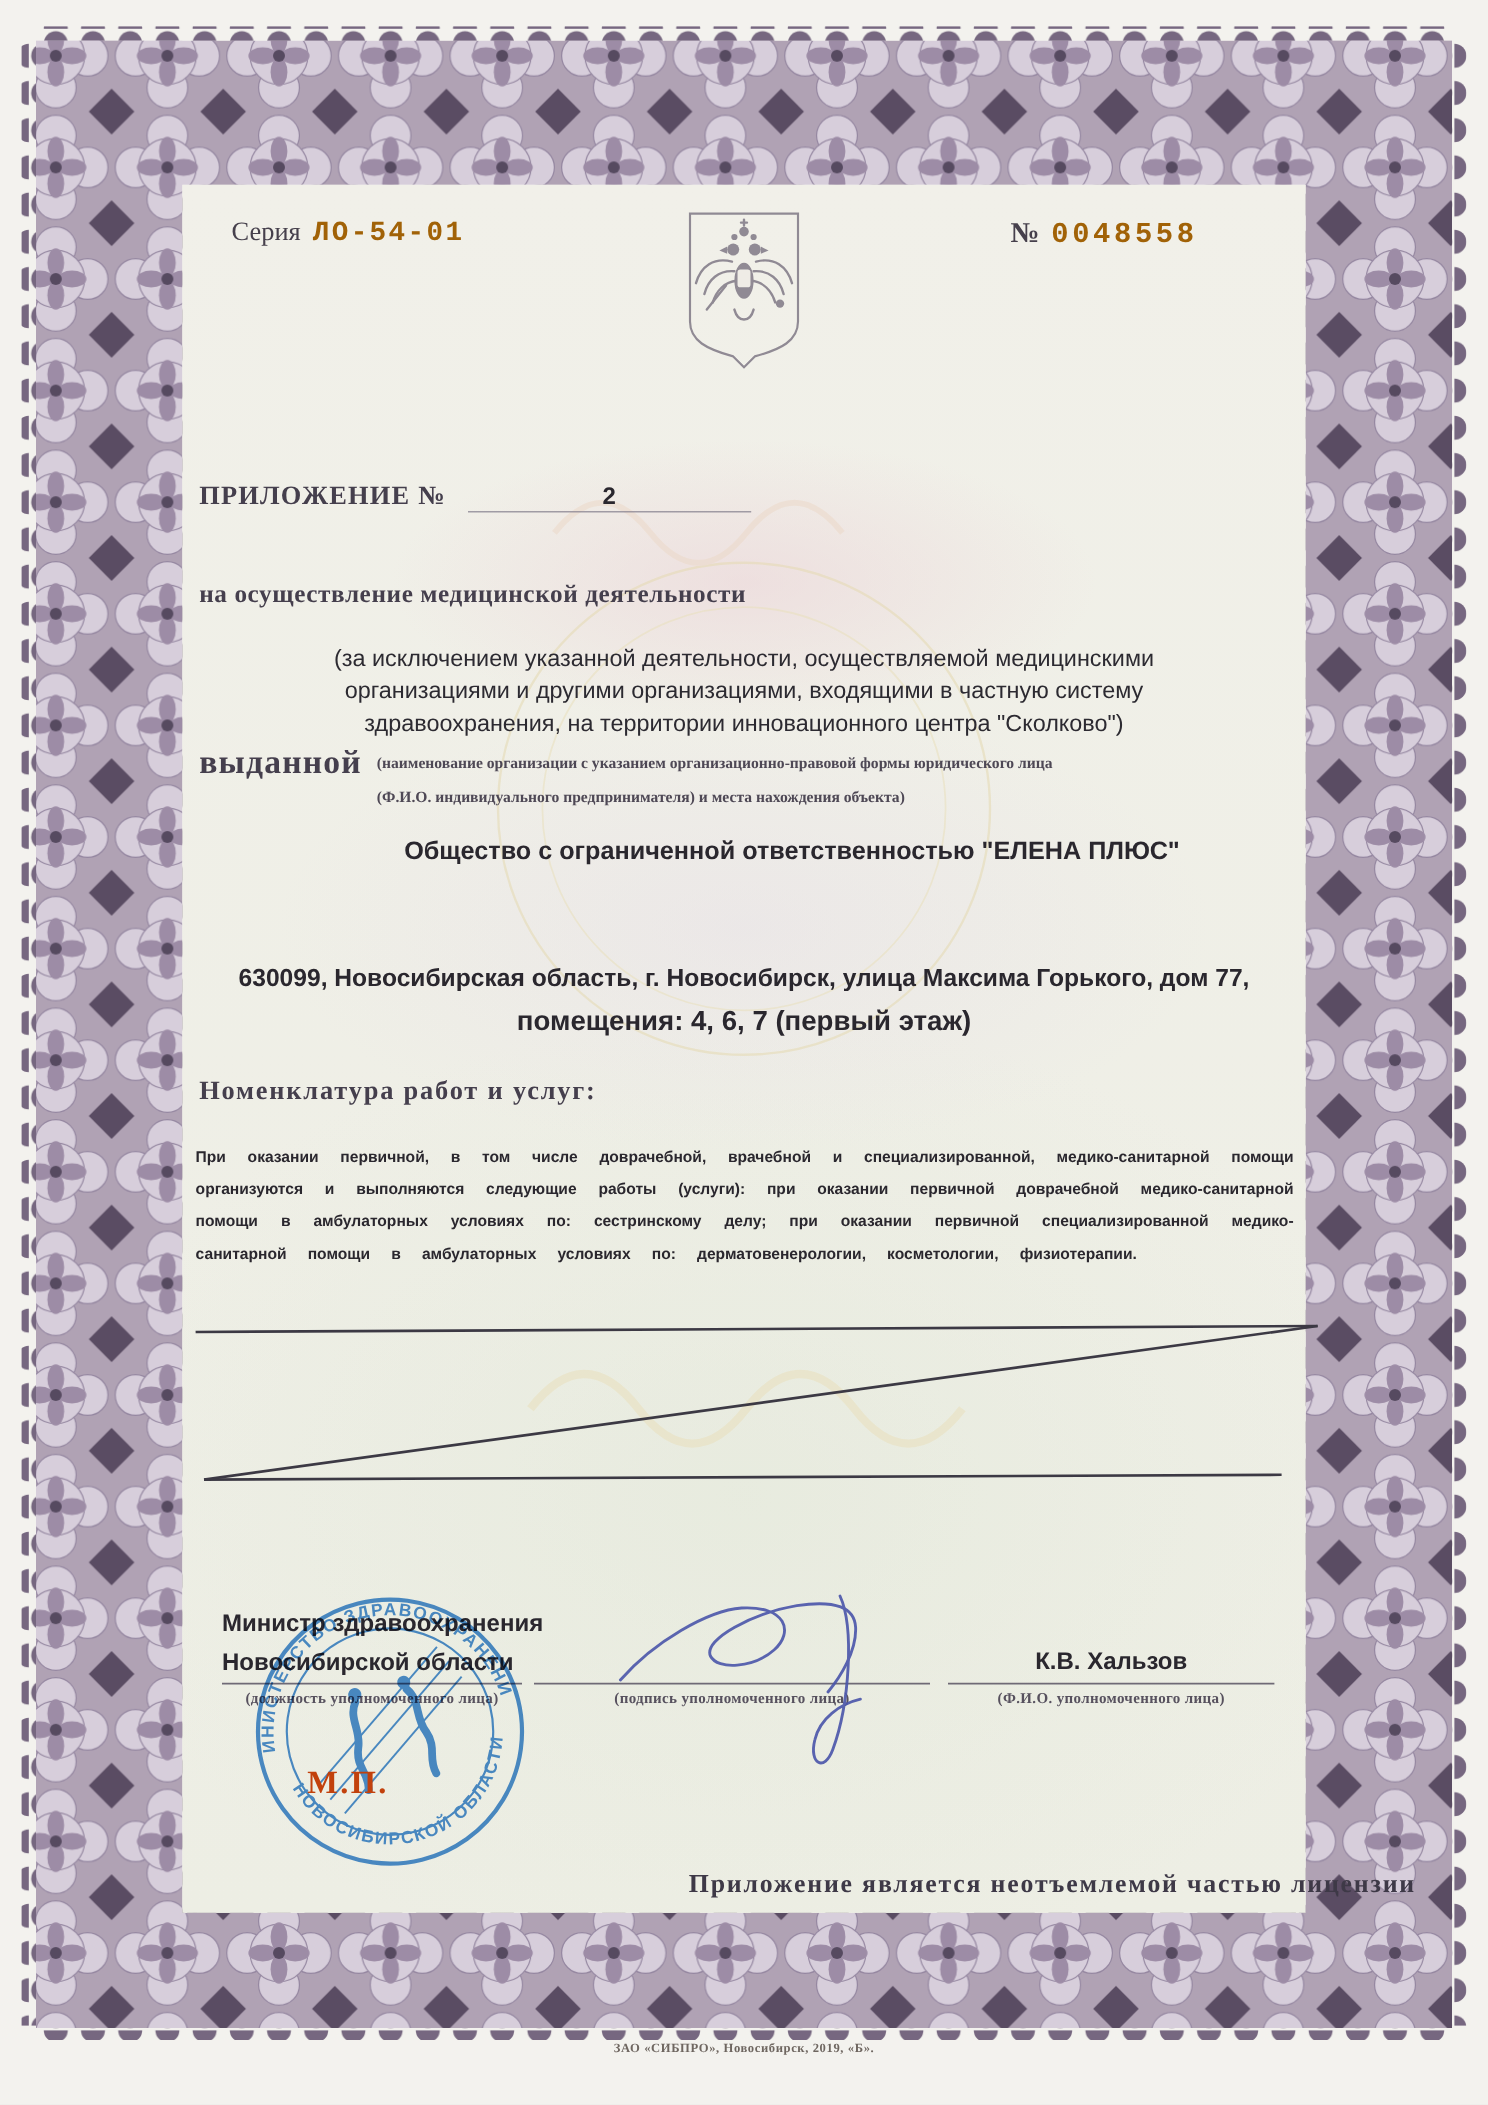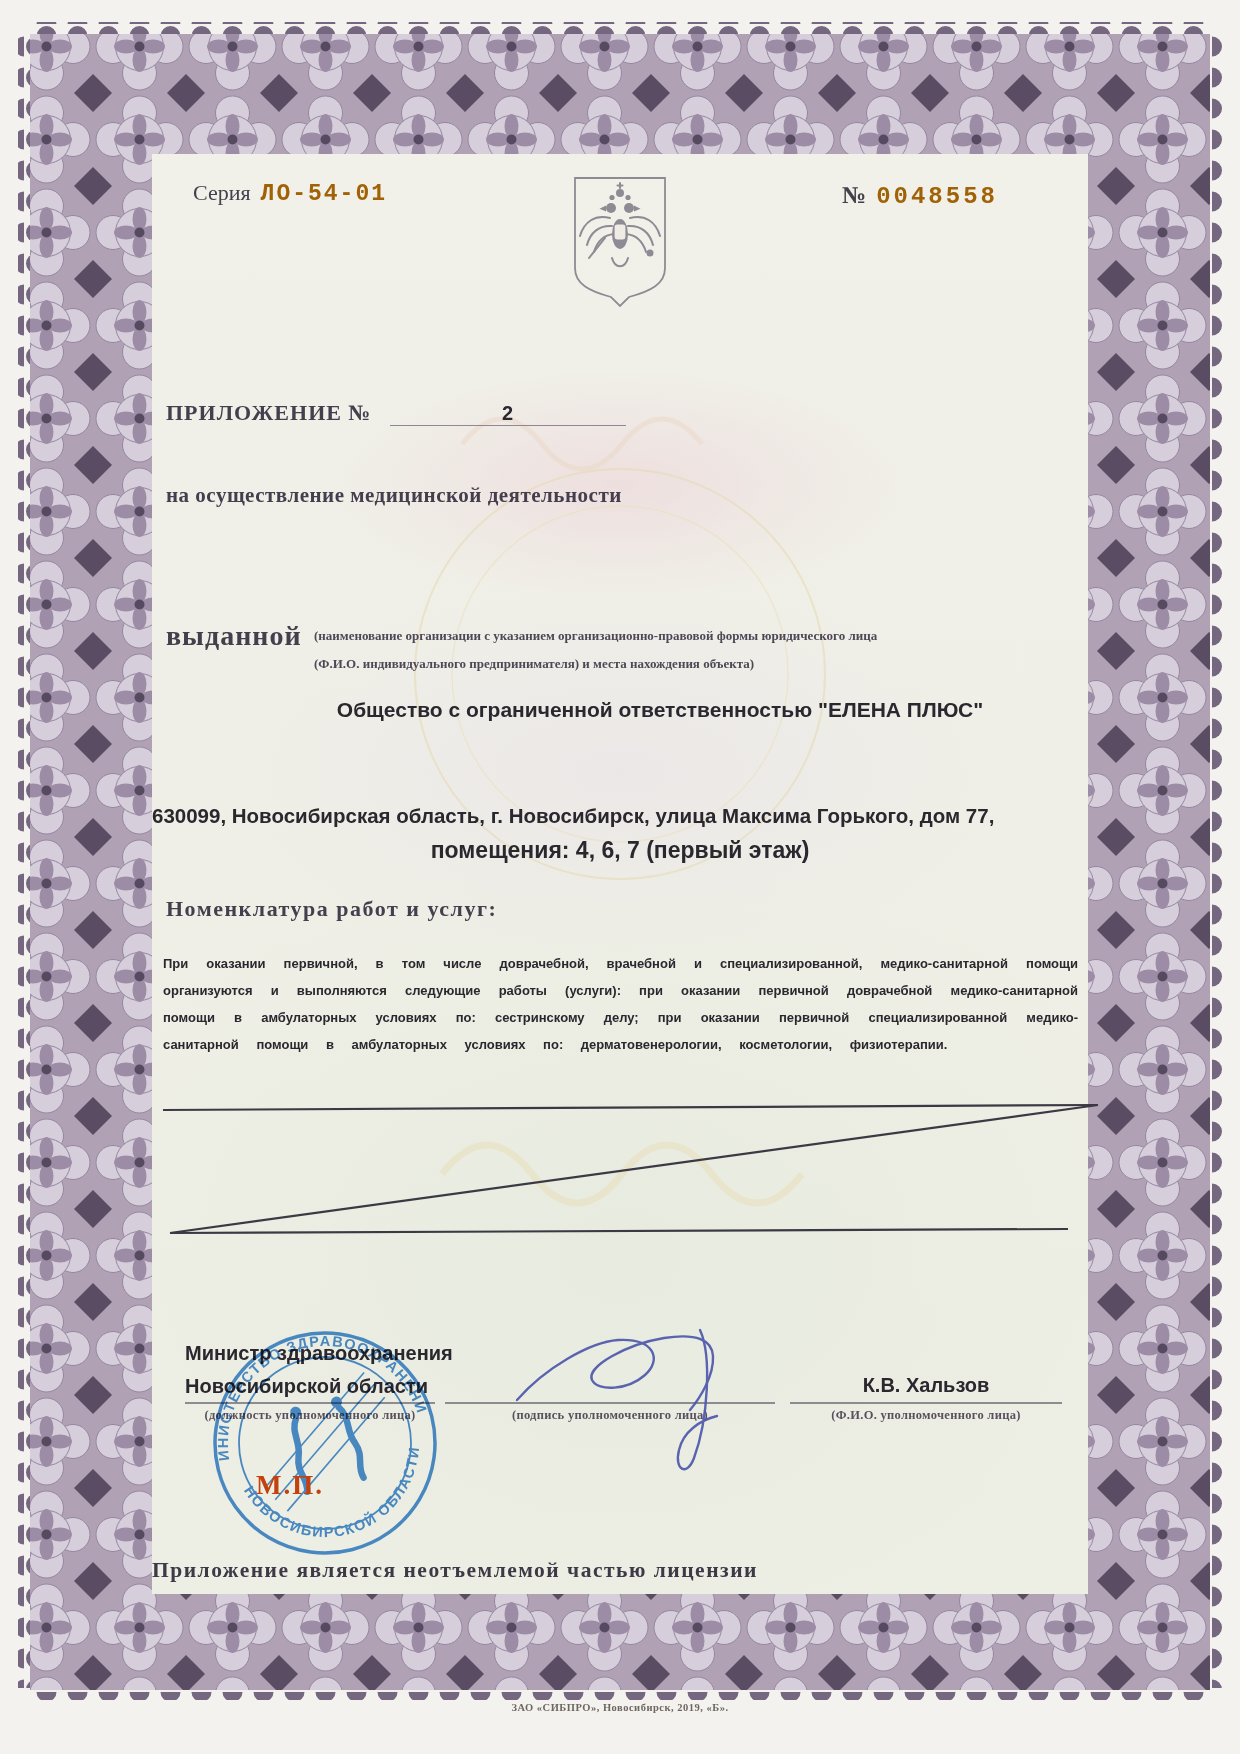--- a/index.html
+++ b/index.html
@@ -46,36 +46,36 @@
   .license-row .seg2{width:66px;margin-left:8px;font-size:19.5px;}
   .license-row .cq{font-size:20px;margin-left:6px;color:#453f4d;}
   .license-row .seg3{width:222px;margin-left:30px;font-size:19.5px;}
   .license-row .yr{font-size:20px;margin-left:22px;}
 
   .activity{left:166px;top:483px;font-size:21px;letter-spacing:.5px;z-index:2;}
   .exception{left:270px;width:700px;top:536px;text-align:center;font-size:19.5px;line-height:27px;z-index:2;}
   .issued-lbl{left:166px;top:620px;font-size:28px;letter-spacing:1px;z-index:2;}
   .issued-notes{left:314px;top:622px;width:690px;font-size:13px;line-height:28px;color:#4e4855;z-index:2;}
   .org{left:152px;width:936px;top:698px;text-align:center;font-size:21px;z-index:2;margin-left:40px;}
-  .addr1{left:152px;width:936px;top:804px;text-align:left;font-size:20.5px;z-index:2;}
+  .addr1{left:152px;width:936px;top:804px;text-align:center;font-size:20.5px;z-index:2;}
   .addr2{left:152px;width:936px;top:837px;text-align:center;font-size:23px;z-index:2;}
   .nomen{left:166px;top:896px;font-size:22px;letter-spacing:1.5px;z-index:2;}
   .works{
     left:163px;top:950px;width:915px;text-align:justify;
     font-size:13px;line-height:27px;word-spacing:14px;z-index:2;
   }
   .pos1{left:185px;top:1342px;font-size:20px;z-index:2;}
   .pos2{left:185px;top:1375px;font-size:20px;z-index:2;}
   .pos-note{left:178px;top:1408px;width:264px;text-align:center;z-index:2;}
   .sign-note{left:445px;top:1408px;width:330px;text-align:center;z-index:2;}
   .fio{left:790px;top:1374px;width:272px;text-align:center;font-size:20px;z-index:2;}
   .fio-note{left:790px;top:1408px;width:272px;text-align:center;z-index:2;}
   .mp{left:256px;top:1470px;font-size:27px;letter-spacing:2px;color:#c2410c;z-index:5;}
   .seal{left:200px;top:1318px;z-index:4;mix-blend-mode:multiply;opacity:.92;}
-  .footer-note{left:152px;width:1028px;top:1558px;text-align:left;font-size:21.5px;letter-spacing:1.5px;z-index:2;}
+  .footer-note{left:152px;width:1028px;top:1558px;text-align:right;font-size:21.5px;letter-spacing:1.5px;z-index:2;}
   .printer{left:152px;width:936px;top:1702px;text-align:center;font-size:10.5px;font-weight:bold;color:#6e6660;letter-spacing:.5px;z-index:2;}
   .emblem{left:565px;top:172px;z-index:2;}
   .overlay-svg{left:0;top:0;z-index:3;pointer-events:none;}
   .border-svg{left:0;top:0;z-index:0;}
   .ornament-svg{left:152px;top:154px;z-index:1;pointer-events:none;opacity:.55;}
 </style>
 </head>
 <body>
 
 <div class="page">
@@ -181,20 +181,21 @@
   <div class="abs title2 serif-b">НОВОСИБИРСКОЙ ОБЛАСТИ</div>
 
   <div class="abs annex-row">
     <span class="lbl serif-b">ПРИЛОЖЕНИЕ №</span>
     <span class="seg u-seg sans-b">2</span>
   </div>
 
 
   <div class="abs activity serif-b">на осуществление медицинской деятельности</div>
 
+  <div class="abs exception sans">(за исключением указанной деятельности, осуществляемой медицинскими организациями и другими организациями, входящими в частную систему здравоохранения, на территории инновационного центра "Сколково")</div>
 
   <div class="abs issued-lbl serif-b">выданной</div>
   <div class="abs issued-notes" style="font-weight:bold;">
     <div>(наименование организации с указанием организационно-правовой формы юридического лица</div>
     <div>(Ф.И.О. индивидуального предпринимателя) и места нахождения объекта)</div>
   </div>
 
   <div class="abs org sans-b">Общество с ограниченной ответственностью "ЕЛЕНА ПЛЮС"</div>
 
   <div class="abs addr1 sans-b">630099, Новосибирская область, г. Новосибирск, улица Максима Горького, дом 77,</div>

